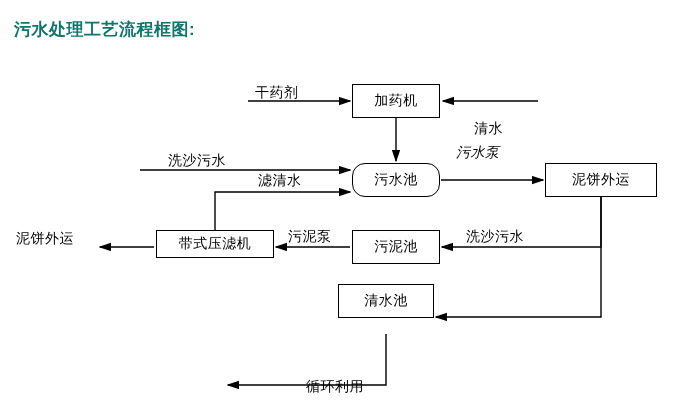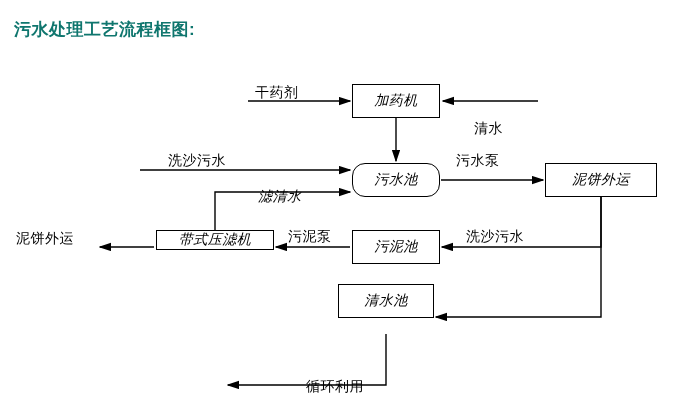--- a/index.html
+++ b/index.html
@@ -32,21 +32,20 @@
     box-sizing: border-box;
     border: 1px solid #000000;
     background: #ffffff;
     color: #000000;
     font-size: 14px;
     display: flex;
     align-items: center;
     justify-content: center;
     white-space: nowrap;
     letter-spacing: 0.5px;
-    font-style: italic;
   }
   .edge-label {
     position: absolute;
     font-size: 14px;
     color: #000000;
     white-space: nowrap;
     letter-spacing: 0.5px;
   }
   .free-label {
     position: absolute;
@@ -108,35 +107,35 @@
   </div>
 
   <div class="node" style="left:352px; top:163px; width:88px; height:34px;border-radius:13px;">
     <span>污水池</span>
   </div>
 
   <div class="node" style="left:545px; top:163px; width:112px; height:34px;">
     <span>泥饼外运</span>
   </div>
 
-  <div class="node" style="left:156px; top:230px; width:118px; height:20px;">
+  <div class="node" style="left:156px; top:230px; width:118px; height:28px;">
     <span>带式压滤机</span>
   </div>
 
   <div class="node" style="left:352px; top:230px; width:88px; height:34px;">
     <span>污泥池</span>
   </div>
 
   <div class="node" style="left:338px; top:284px; width:96px; height:34px;">
     <span>清水池</span>
   </div>
 
   <div class="edge-label" style="left:255px; top:84px;">干药剂</div>
   <div class="edge-label" style="left:474px; top:84px;margin-top:36px;">清水</div>
   <div class="edge-label" style="left:168px; top:152px;">洗沙污水</div>
-  <div class="edge-label" style="left:258px; top:188px;font-style:italic;">滤清水</div>
-  <div class="edge-label" style="left:456px; top:152px;">污水泵</div>
+  <div class="edge-label" style="left:258px; top:172px;">滤清水</div>
+  <div class="edge-label" style="left:456px; top:144px;font-style:italic;">污水泵</div>
   <div class="edge-label" style="left:288px; top:228px;">污泥泵</div>
   <div class="edge-label" style="left:466px; top:228px;">洗沙污水</div>
   <div class="free-label" style="left:16px; top:230px;">泥饼外运</div>
   <div class="free-label" style="left:258px; top:378px;margin-left:48px;">循环利用</div>
 
 </div>
 
 </body></html>

